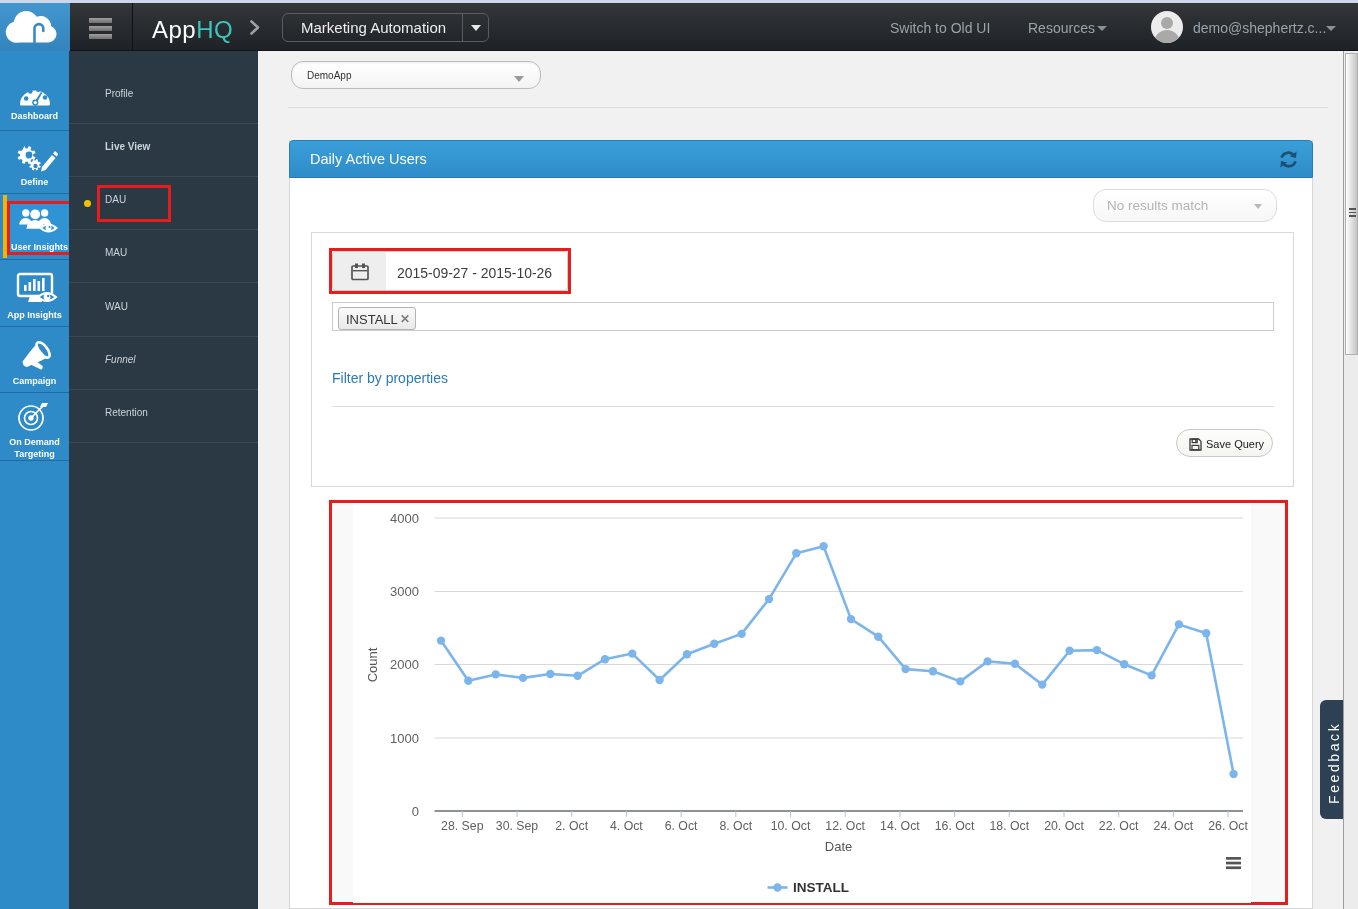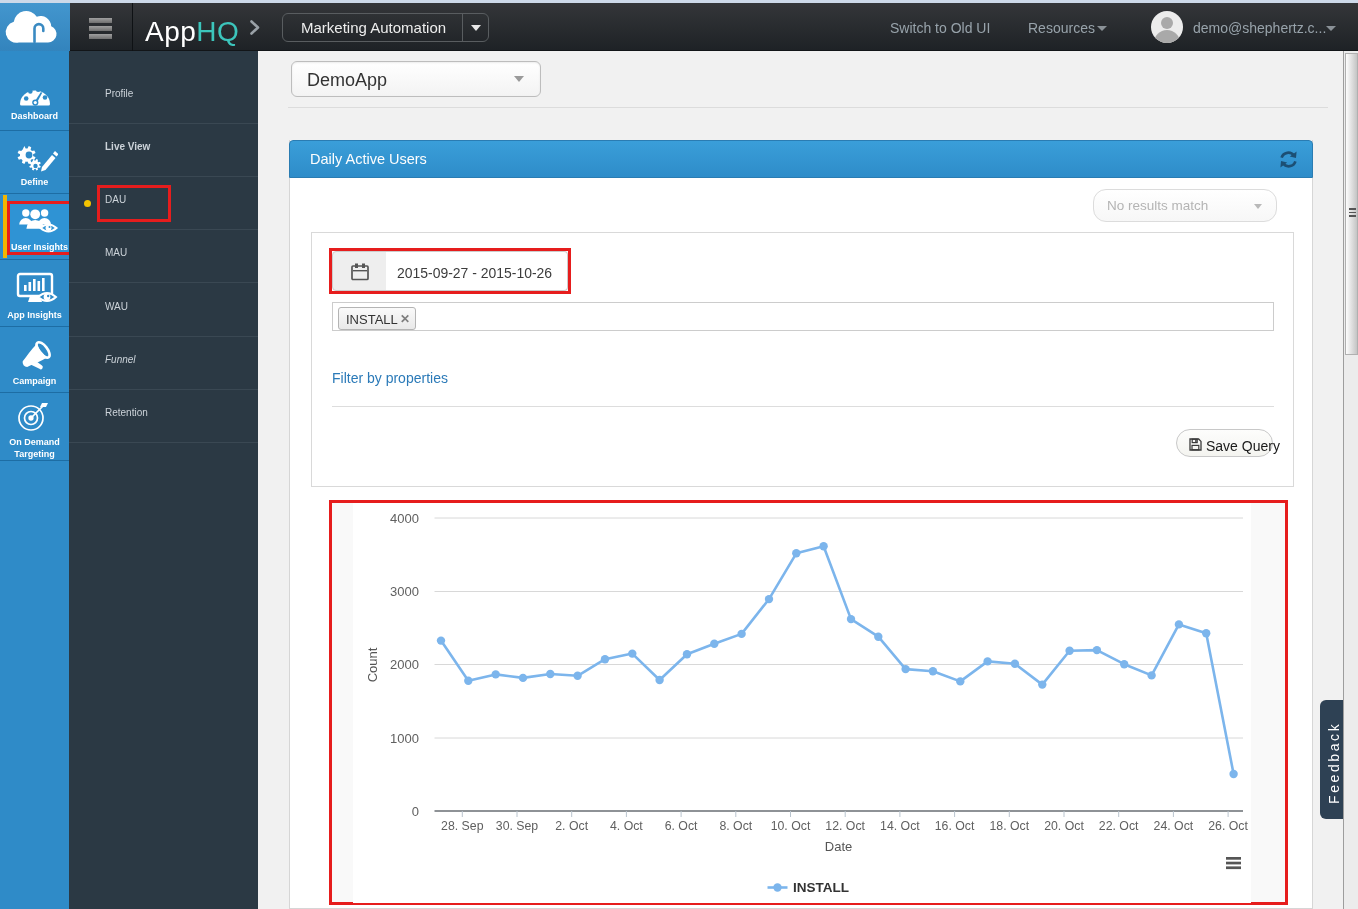--- a/index.html
+++ b/index.html
@@ -7,21 +7,21 @@
 body { font-family:"Liberation Sans", sans-serif; position:relative; background:#f1f1f1; }
 .abs { position:absolute; }
 
 
 #topstrip { left:0; top:0; width:1358px; height:3px; background:#cdd9e9; }
 #header { left:0; top:3px; width:1358px; height:48px; background:linear-gradient(#343639,#1e2226); border-bottom:1px solid #121518; }
 #logo { left:0; top:3px; width:70px; height:48px; background:linear-gradient(#4396ce,#3384bd); }
 #hamb { left:89px; top:18px; width:23px; }
 #hamb div { height:4.7px; margin-bottom:3.5px; background:linear-gradient(#a0a0a0,#6f6f6f); }
 #hsep { left:132px; top:3px; width:1px; height:48px; background:#0e1114; }
-#apphq { left:145px; top:16px; font-size:28px; color:#fff; letter-spacing:0.5px; }
+#apphq { left:152px; top:16px; font-size:24px; color:#fff; letter-spacing:0.5px; }
 #apphq .hq { color:#3cc5bc; }
 #bcarrow { left:250px; top:20px; }
 #mabtn { left:282px; top:13px; width:207px; height:29px; border:1px solid #595d60; border-radius:6px; color:#ededed; font-size:15px; }
 #mabtn .lbl { position:absolute; left:18px; top:5px; }
 #mabtn .dv { position:absolute; left:179px; top:0; width:1px; height:27px; background:#595d60; }
 #mabtn .ca { position:absolute; left:188px; top:11px; width:0; height:0; border-left:5px solid transparent; border-right:5px solid transparent; border-top:6px solid #e8e8e8; }
 .htxt { color:#98a3ab; font-size:14px; }
 .hcaret { width:0; height:0; border-left:5px solid transparent; border-right:5px solid transparent; border-top:5px solid #8a9197; }
 
 
@@ -34,21 +34,21 @@
 
 
 #darkbar { left:69px; top:51px; width:189px; height:858px; background:#2b3944; }
 .ditem { position:absolute; left:69px; width:189px; height:53px; color:#ccd3d9; font-size:10px; border-bottom:1px solid #3a4853; }
 .ditem span { position:absolute; left:36px; top:17px; }
 #dau-dot { left:84px; top:200px; width:7px; height:7px; border-radius:50%; background:#f3c301; }
 #dau-red { left:97px; top:185px; width:74px; height:37px; border:3px solid #e61d1d; }
 
 
 #content { left:258px; top:51px; width:1087px; height:858px; background:#f1f1f1; }
-#demoapp { left:291px; top:61px; width:250px; height:36px; background:linear-gradient(#ffffff,#f3f3f3); border:1px solid #bdbdbd; border-radius:6px; box-shadow:inset 0 1px 2px rgba(0,0,0,0.08); font-size:18px; color:#333; }
+#demoapp { left:291px; top:61px; width:250px; height:28px; background:linear-gradient(#ffffff,#f3f3f3); border:1px solid #bdbdbd; border-radius:12px; box-shadow:inset 0 1px 2px rgba(0,0,0,0.08); font-size:10px; color:#333; }
 #demoapp .lbl { position:absolute; left:15px; top:8px; }
 #demoapp .ca { position:absolute; right:16px; top:14px; width:0; height:0; border-left:5px solid transparent; border-right:5px solid transparent; border-top:6px solid #9a9a9a; }
 #toprule { left:288px; top:107px; width:1040px; height:1px; background:#dcdcdc; }
 
 
 #panel { left:289px; top:140px; width:1024px; height:769px; background:#fff; border:1px solid #d6d6d6; border-top:none; }
 #phead { left:289px; top:140px; width:1024px; height:38px; background:linear-gradient(#3a9ed9,#2e8cc9); border:1px solid #2a7cb2; border-radius:4px 4px 0 0; color:#fdfdfd; font-size:14.5px; }
 #phead .t { position:absolute; left:20px; top:10px; }
 #noresults { left:1093px; top:189px; width:184px; height:33px; background:linear-gradient(#ffffff,#f7f7f7); border:1px solid #dcdcdc; border-radius:13px; font-size:13.5px; color:#b4b4b4; }
 #noresults .lbl { position:absolute; left:13px; top:8px; }
@@ -62,21 +62,21 @@
 #dateinput .lbl { position:absolute; left:11px; top:12px; white-space:nowrap; transform:scaleX(0.9); transform-origin:0 0; }
 
 
 #taginput { left:332px; top:302px; width:942px; height:29px; border:1px solid #cccccc; background:#fff; }
 #tag { left:338px; top:307px; width:78px; height:23px; background:linear-gradient(#fafafa,#e9e9e9); border:1px solid #b4b4b4; border-radius:3px; font-size:13px; color:#333; }
 #tag .lbl { position:absolute; left:7px; top:4px; }
 #tag .x { position:absolute; left:61px; top:4px; color:#7e7e7e; font-weight:bold; font-size:12px; }
 
 #filterlink { left:332px; top:370px; font-size:14px; color:#2b7ab8; }
 #qrule { left:332px; top:406px; width:942px; height:1px; background:#dddddd; }
-#savebtn { left:1176px; top:429px; width:97px; height:28px; background:linear-gradient(#fdfdfc,#f4f4f0); border:1px solid #c8c8c8; border-radius:14px; font-size:14px; color:#1a1a1a; }
+#savebtn { left:1176px; top:429px; width:97px; height:28px; background:linear-gradient(#fdfdfc,#f4f4f0); border:1px solid #c8c8c8; border-radius:14px; font-size:11px; color:#1a1a1a; }
 #savebtn .lbl { position:absolute; left:29px; top:8px; white-space:nowrap; }
 
 
 #chartred { left:329px; top:500px; width:959px; height:405px; border:3px solid #e61d1d; background:#f9f9f9; }
 #chartwhite { left:353px; top:503px; width:898px; height:400px; background:#fff;text-align:center; }
 
 
 #feedback { left:1320px; top:700px; width:27px; height:119px; background:#2e4154; border-radius:6px 0 0 6px; }
 #feedback span { position:absolute; left:6px; top:104px; color:#fff; font-size:14px; letter-spacing:2.6px; transform:rotate(-90deg); transform-origin:0 0; white-space:nowrap; }
 

